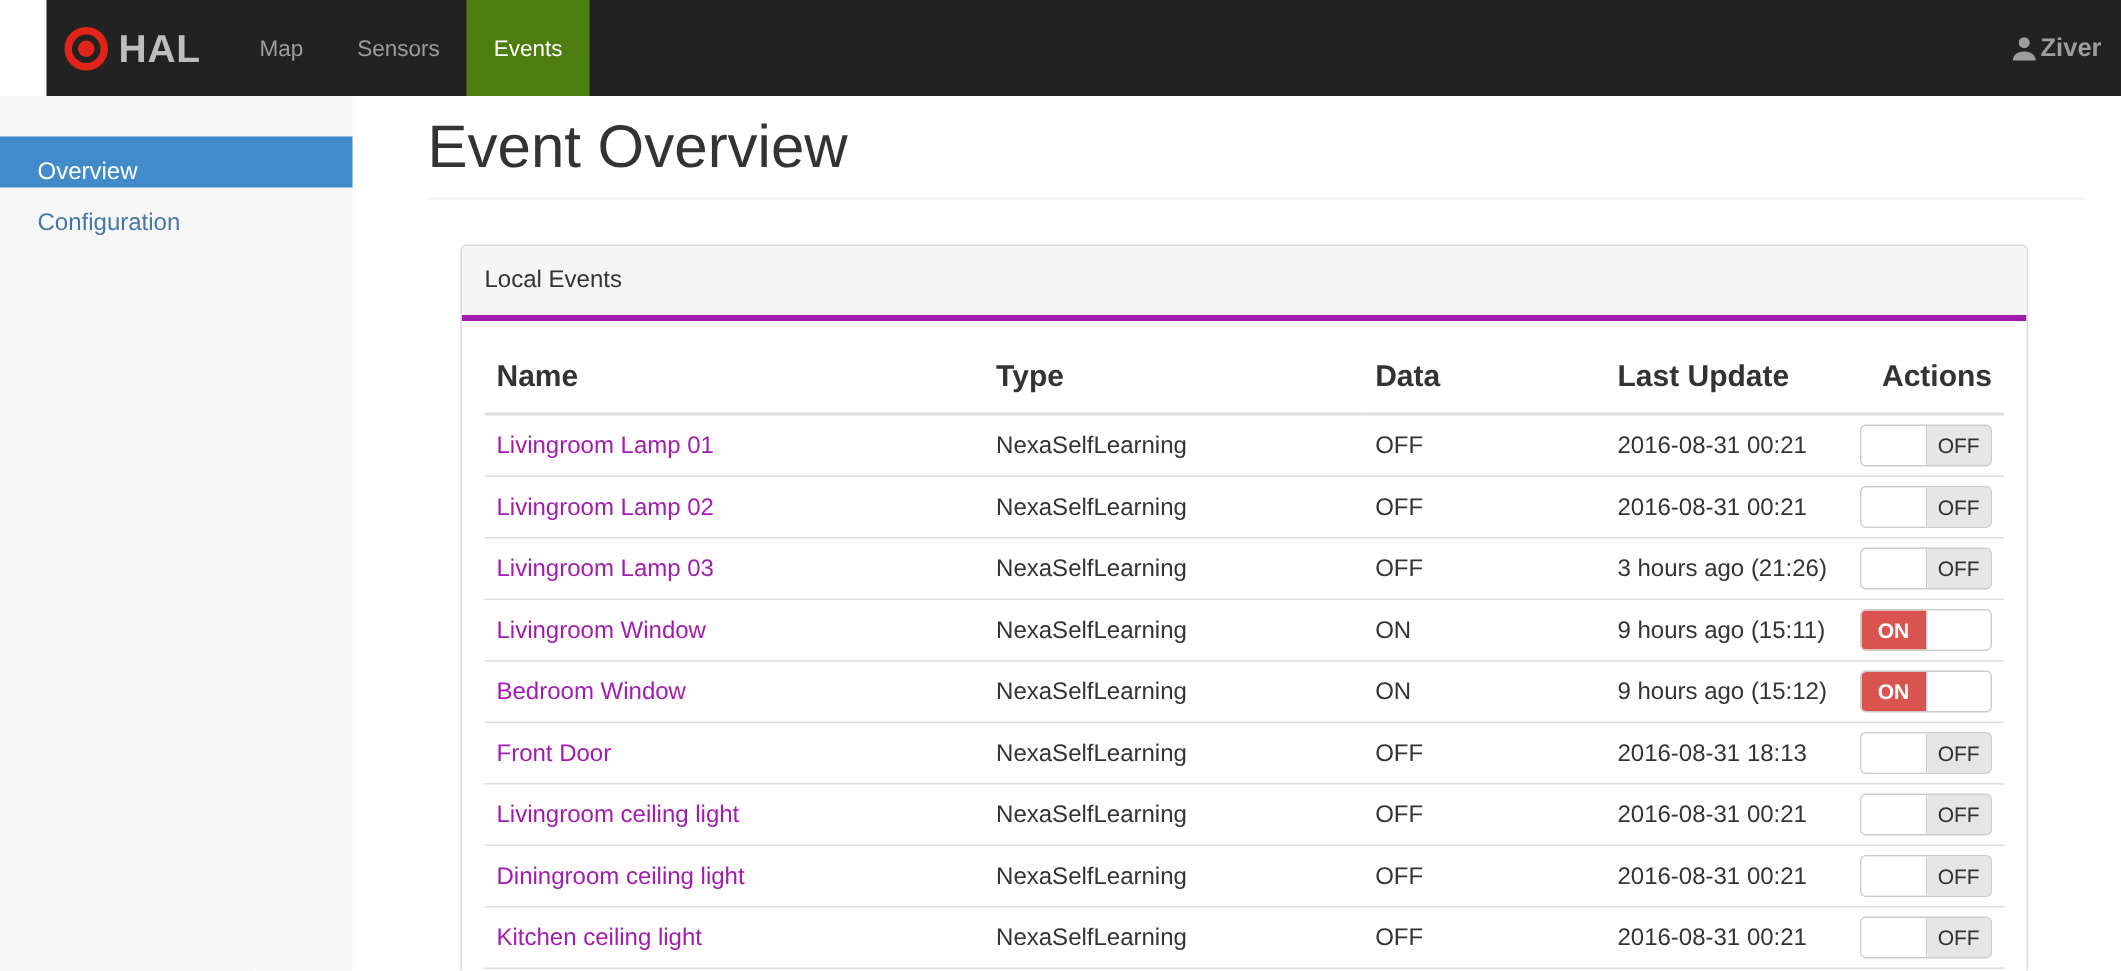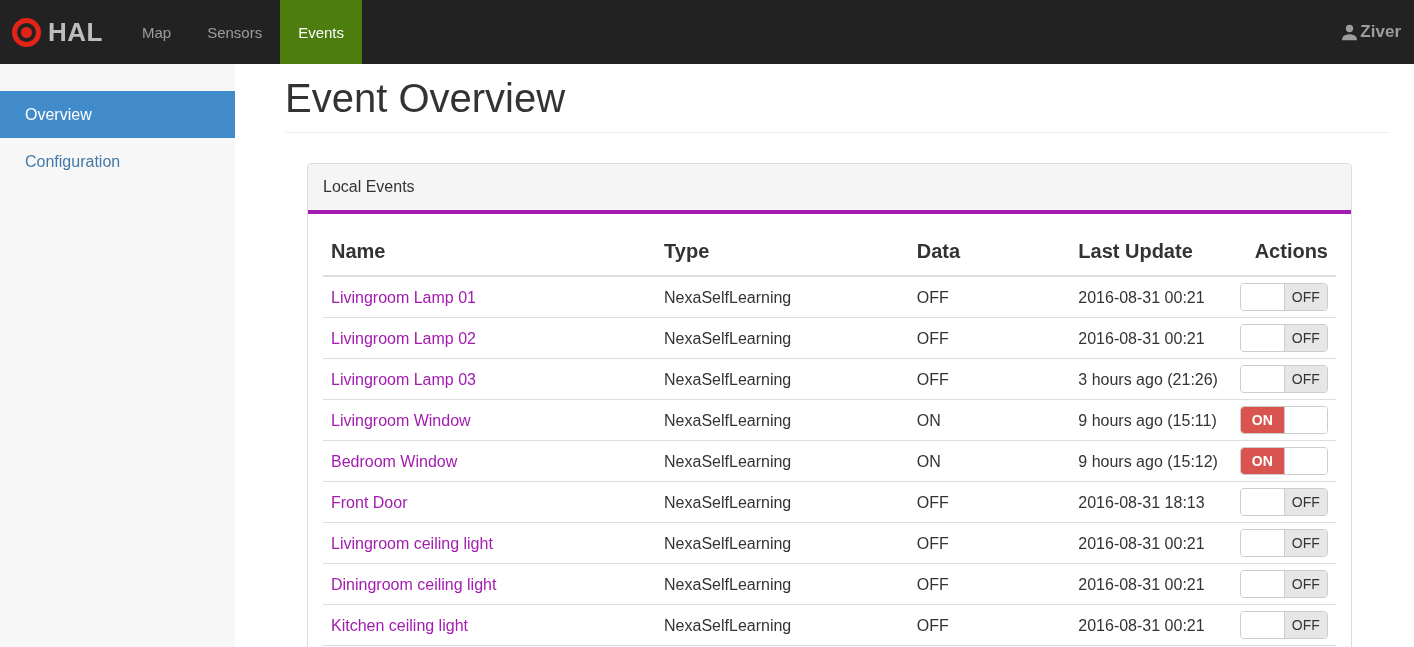--- a/index.html
+++ b/index.html
@@ -9,20 +9,21 @@
     background: #ffffff;
     color: #333;
   }
 
   
   .navbar {
     height: 64px;
     background: #222222;
     display: flex;
     align-items: stretch;
+    margin-left: 31px;
   }
   .brand {
     display: flex;
     align-items: center;
     padding: 0 0 0 12px;
     gap: 7px;
   }
   .logo {
     width: 29px; height: 29px;
     border: 5px solid #e2231a;
@@ -73,21 +74,21 @@
   
   .page-body { display: flex; height: 583px; }
   .sidebar {
     width: 235px;
     min-width: 235px;
     background: #f7f7f7;
     padding-top: 27px;
   }
   .side-item {
     display: block;
-    height: 47px;
+    height: 34px;
     line-height: 47px;
     padding-left: 25px;
     font-size: 16px;
     color: #4478a8;
     text-decoration: none;
     cursor: pointer;
   }
   .side-item.active { background: #428bca; color: #ffffff; }
 
   .main {

